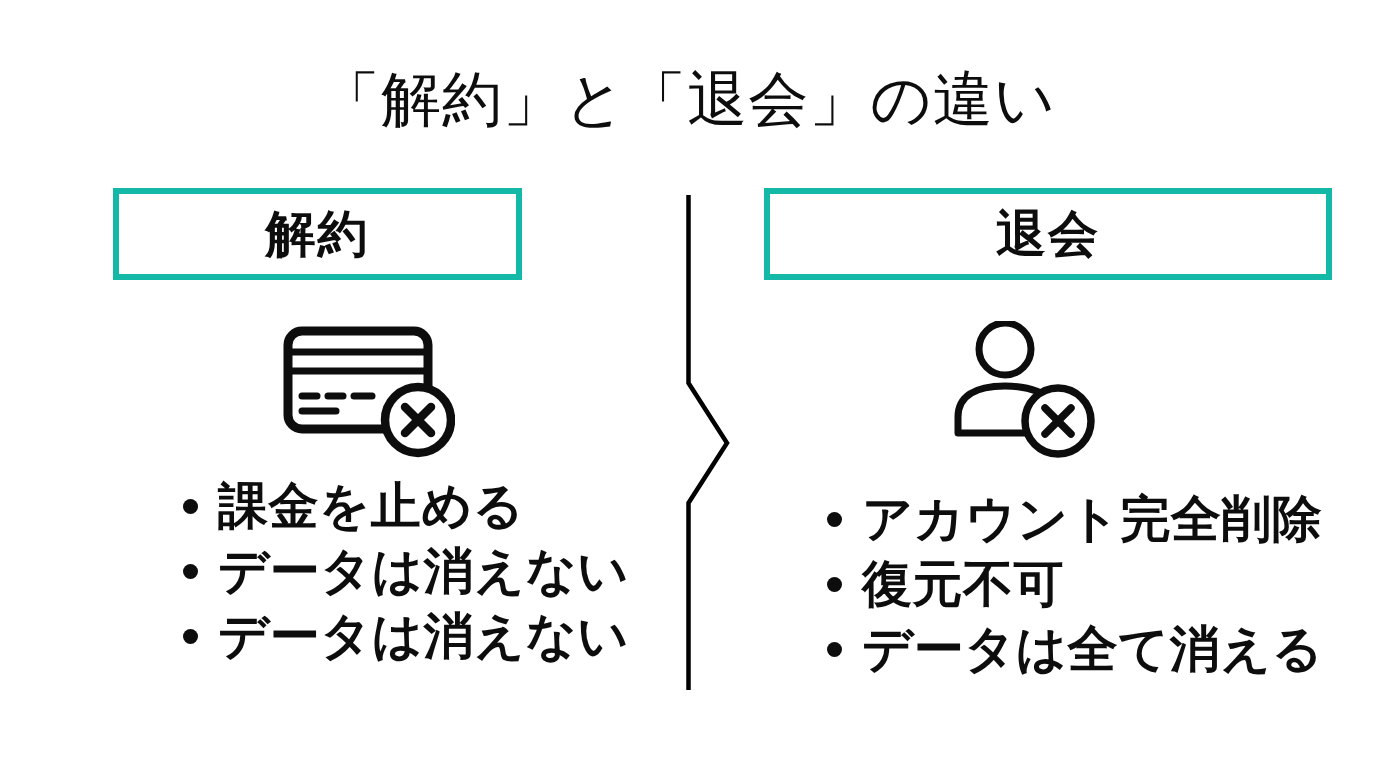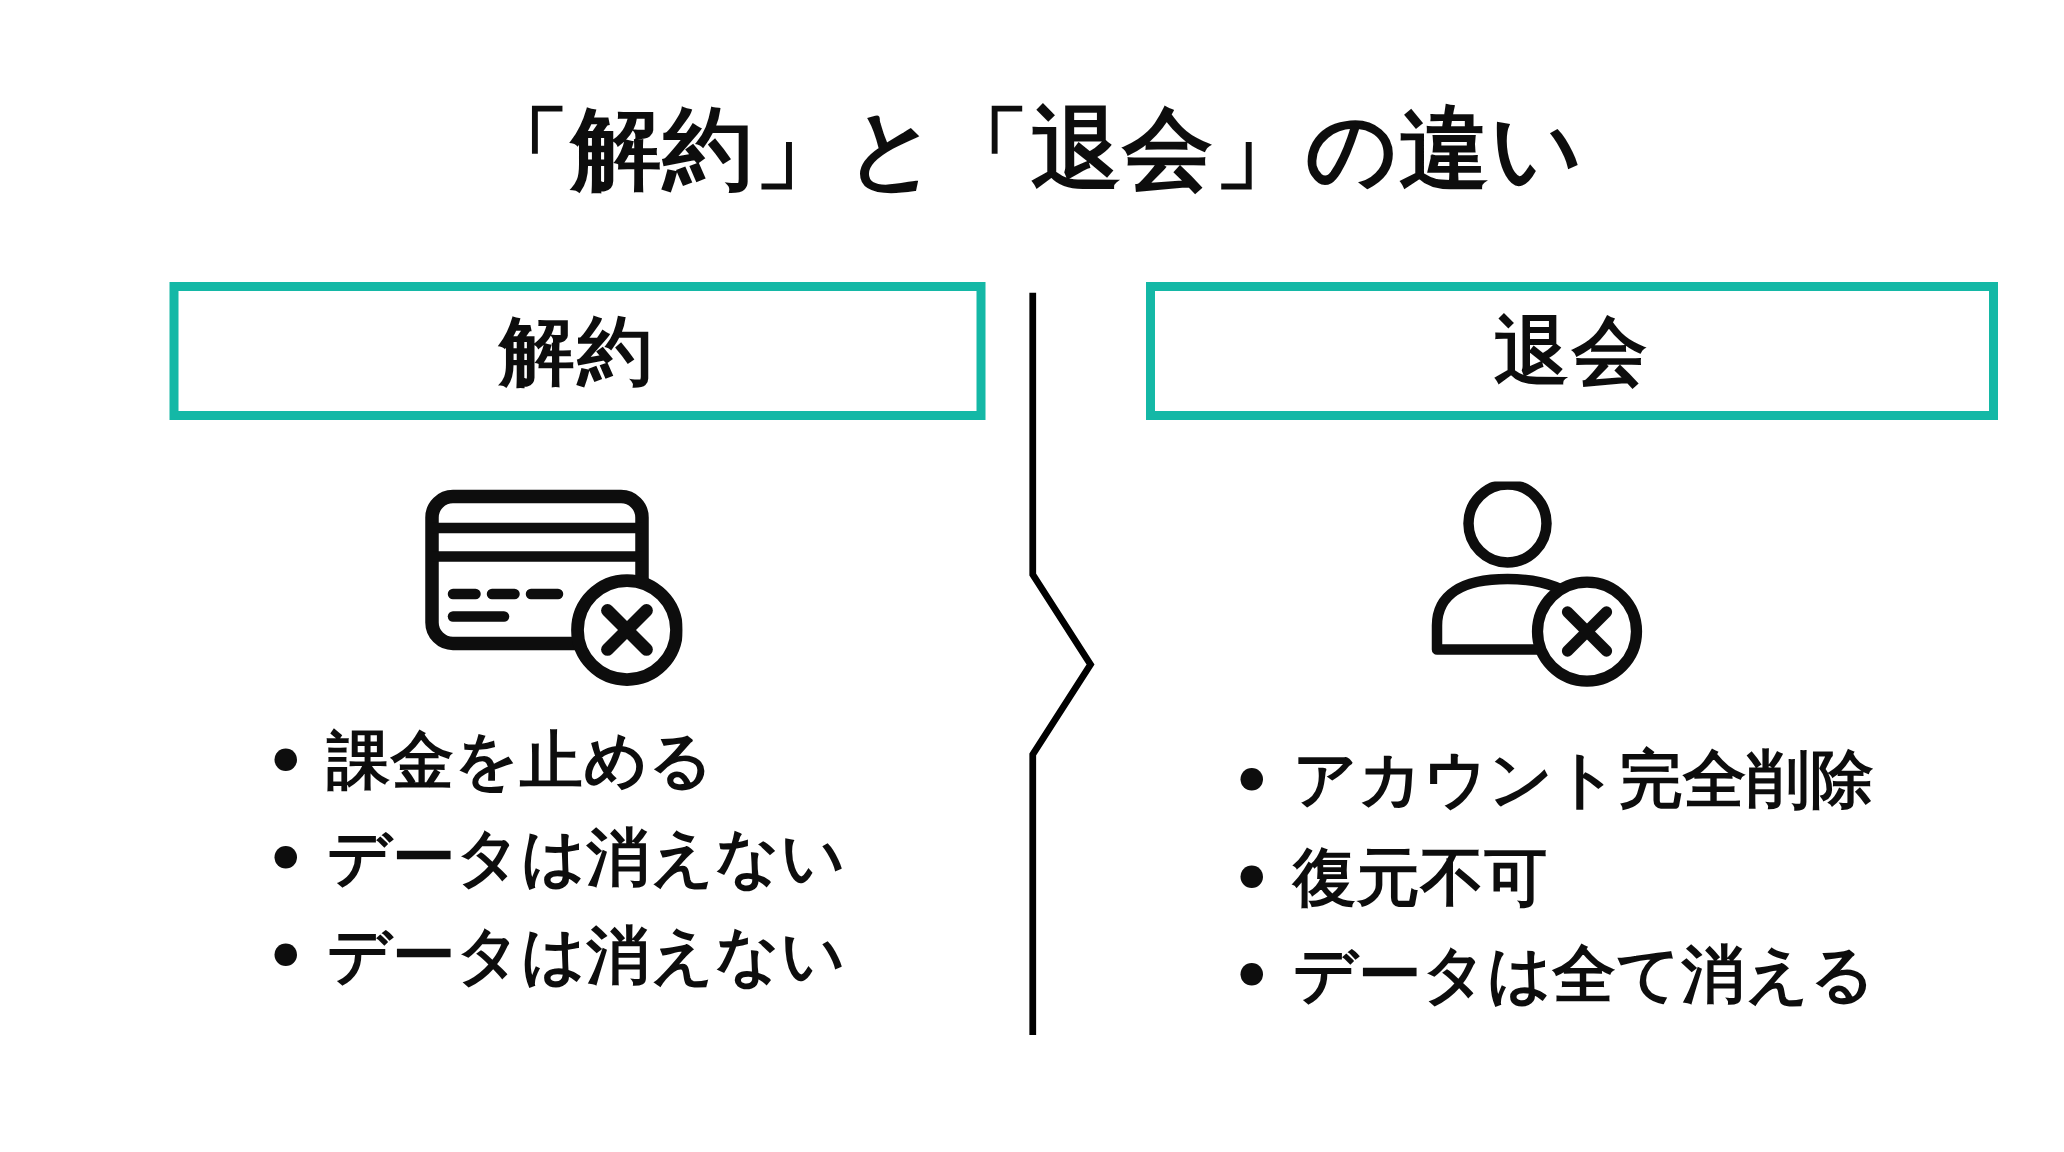--- a/index.html
+++ b/index.html
@@ -17,36 +17,36 @@
     color: #0d0d0d;
   }
   .page-title {
     position: absolute;
     top: 60px;
     left: 0;
     width: 100%;
     text-align: center;
     font-size: 60px;
     line-height: 80px;
-    font-weight: 700;
+    font-weight: 400;
     letter-spacing: 1px;
     color: #0d0d0d;
   }
   .header-box {
     position: absolute;
     top: 188px;
     height: 92px;
     border: 6px solid #14b8a6;
     background: #ffffff;
     box-sizing: border-box;
     display: flex;
     align-items: center;
     justify-content: center;
   }
-  .header-box.left  { left: 113px; width: 544px; }
+  .header-box.left  { left: 113px; width: 409px; }
   .header-box.right { left: 764px; width: 568px; }
   .header-label {
     font-size: 50px;
     font-weight: 800;
     letter-spacing: 2px;
     color: #0d0d0d;
   }
   .icon-wrap {
     position: absolute;
   }
@@ -60,21 +60,21 @@
     list-style: none;
     margin: 0;
     padding: 0;
   }
   .bullet-list.left  { left: 183px; top: 483px; }
   .bullet-list.right { left: 827px; top: 496px; justify-content: space-between; }
   .bullet-item {
     display: flex;
     align-items: center;
     height: 47px;
-    font-size: 42px;
+    font-size: 50px;
     font-weight: 800;
     letter-spacing: 0.5px;
     color: #0d0d0d;
     white-space: nowrap;
   }
   .bullet-dot {
     width: 15px;
     height: 15px;
     border-radius: 50%;
     background: #0d0d0d;

